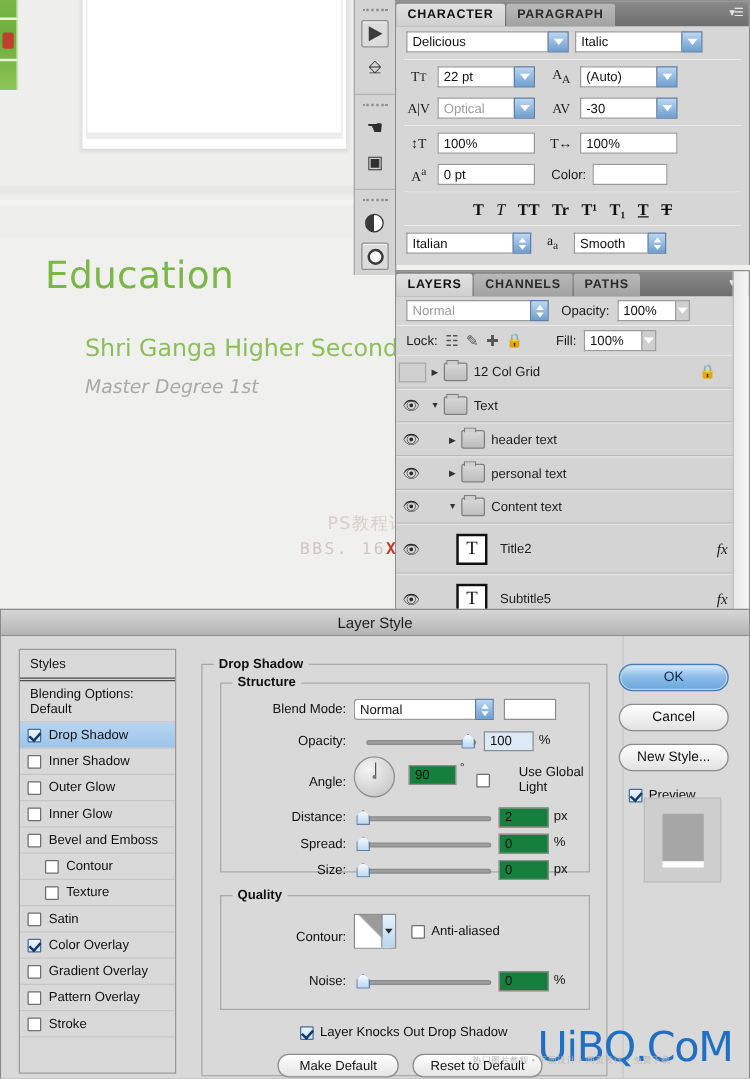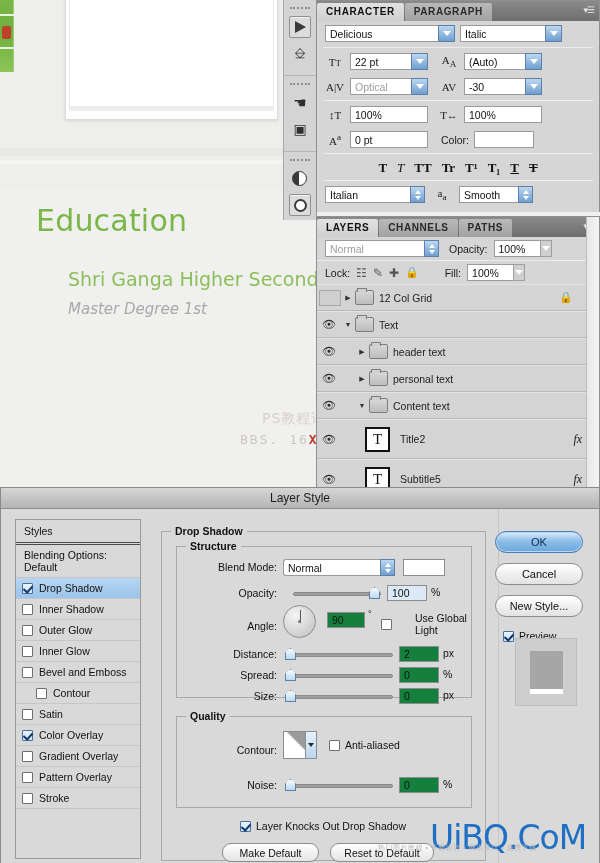--- a/index.html
+++ b/index.html
@@ -477,20 +477,24 @@
           <span>Inner Glow</span>
         </div>
         <div class="st-item">
           <span class="cbx"></span>
           <span>Bevel and Emboss</span>
         </div>
         <div class="st-item indent">
           <span class="cbx"></span>
           <span>Contour</span>
         </div>
+        <div class="st-item indent">
+          <span class="cbx"></span>
+          <span>Texture</span>
+        </div>
         <div class="st-item">
           <span class="cbx"></span>
           <span>Satin</span>
         </div>
         <div class="st-item">
           <span class="cbx on"></span>
           <span>Color Overlay</span>
         </div>
         <div class="st-item">
           <span class="cbx"></span>

